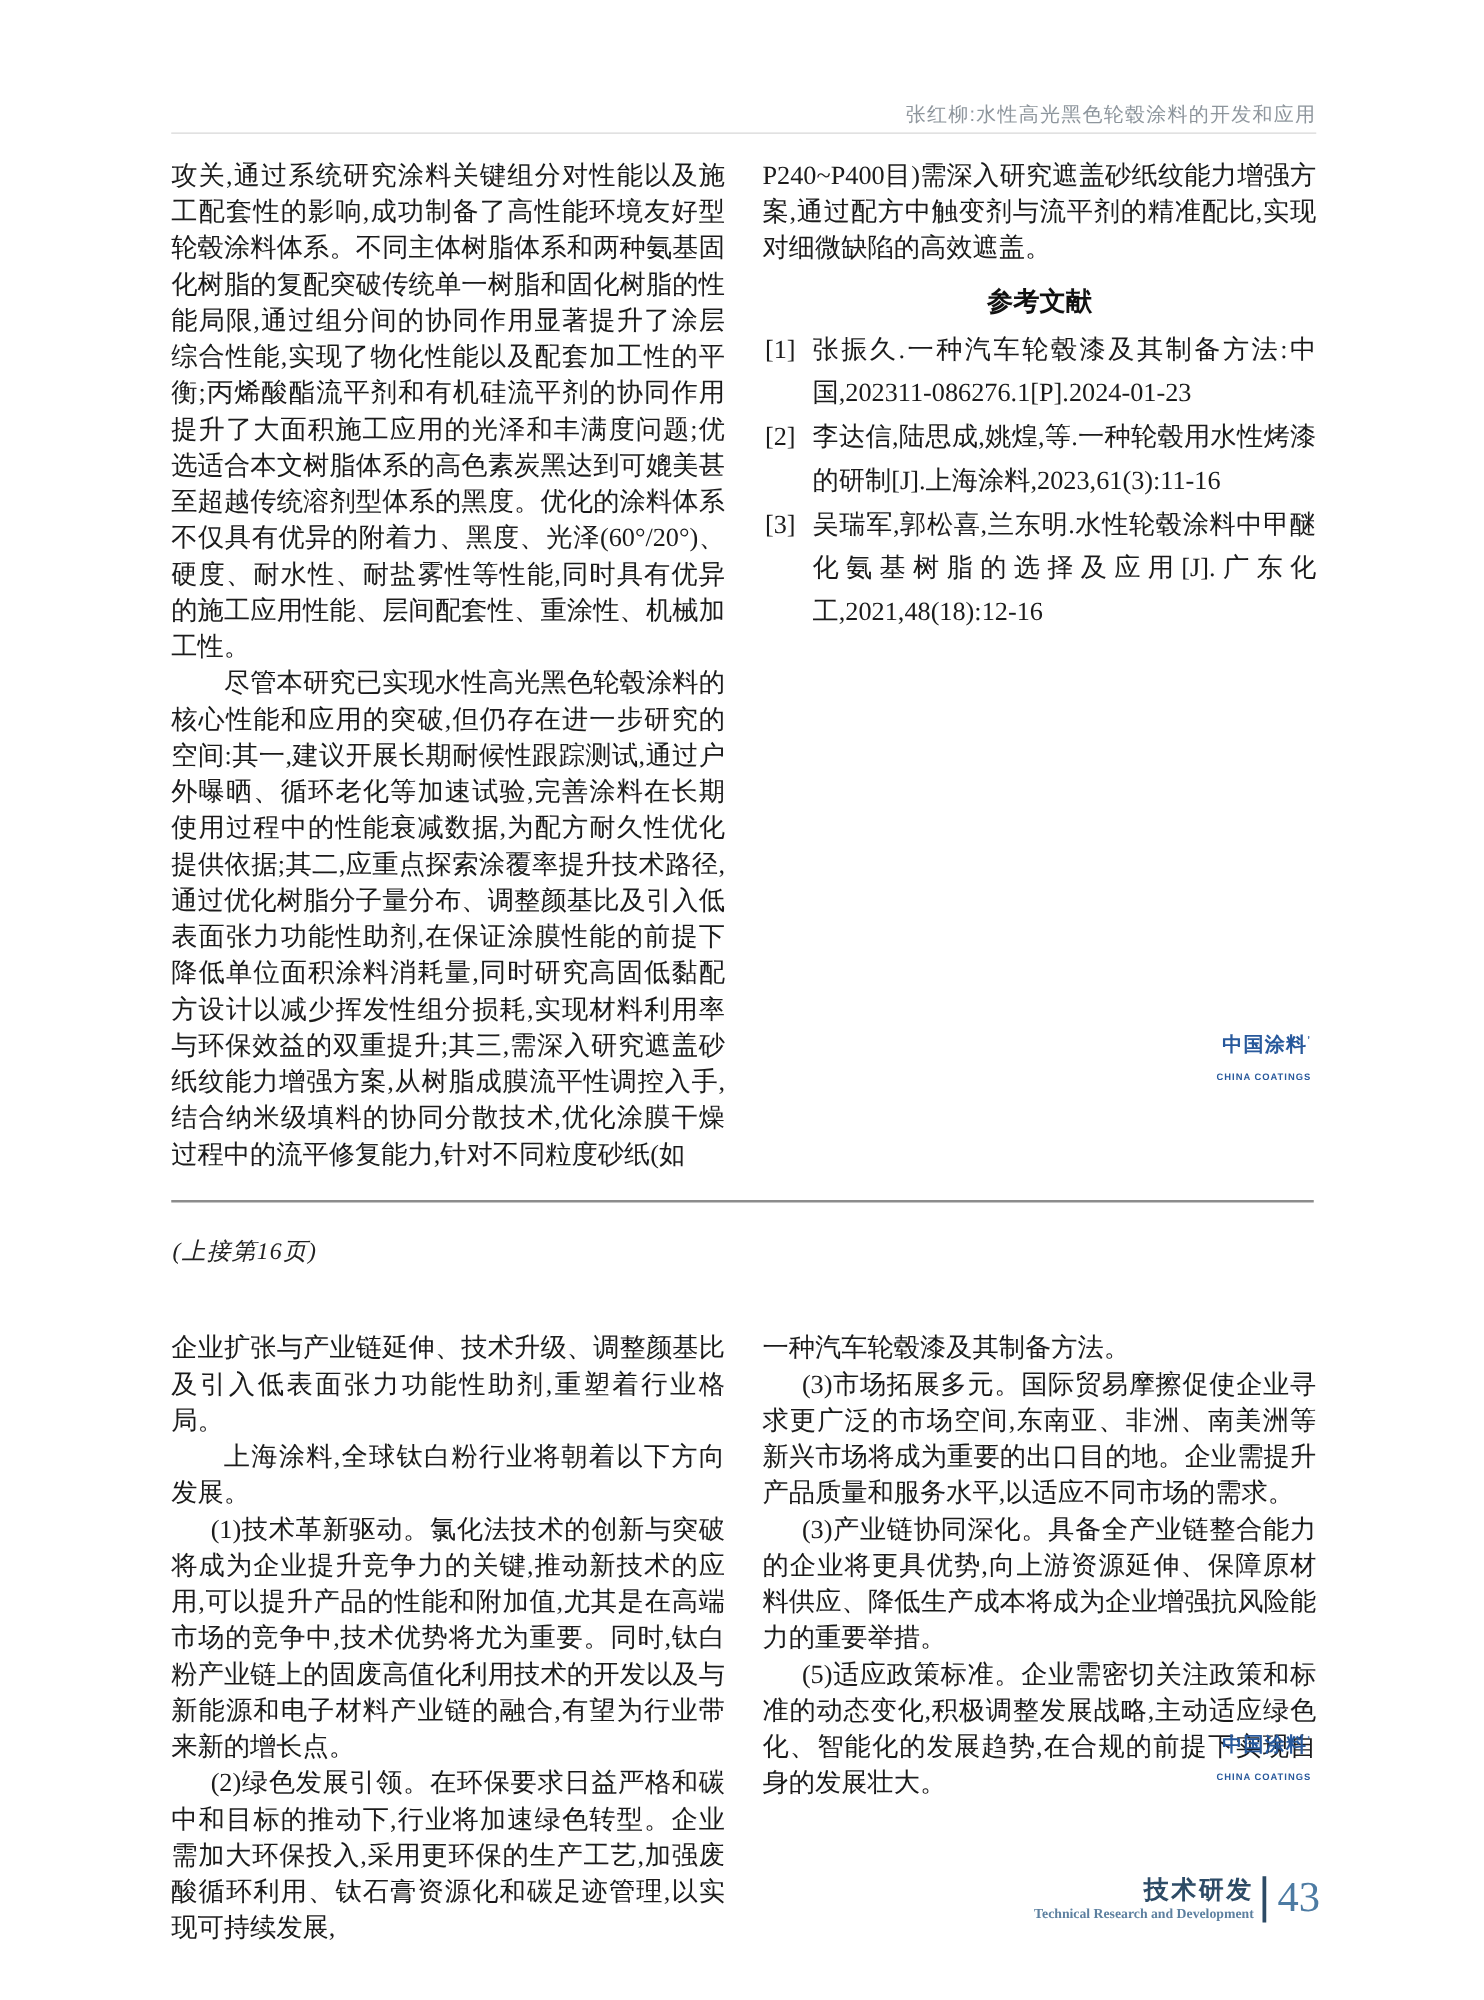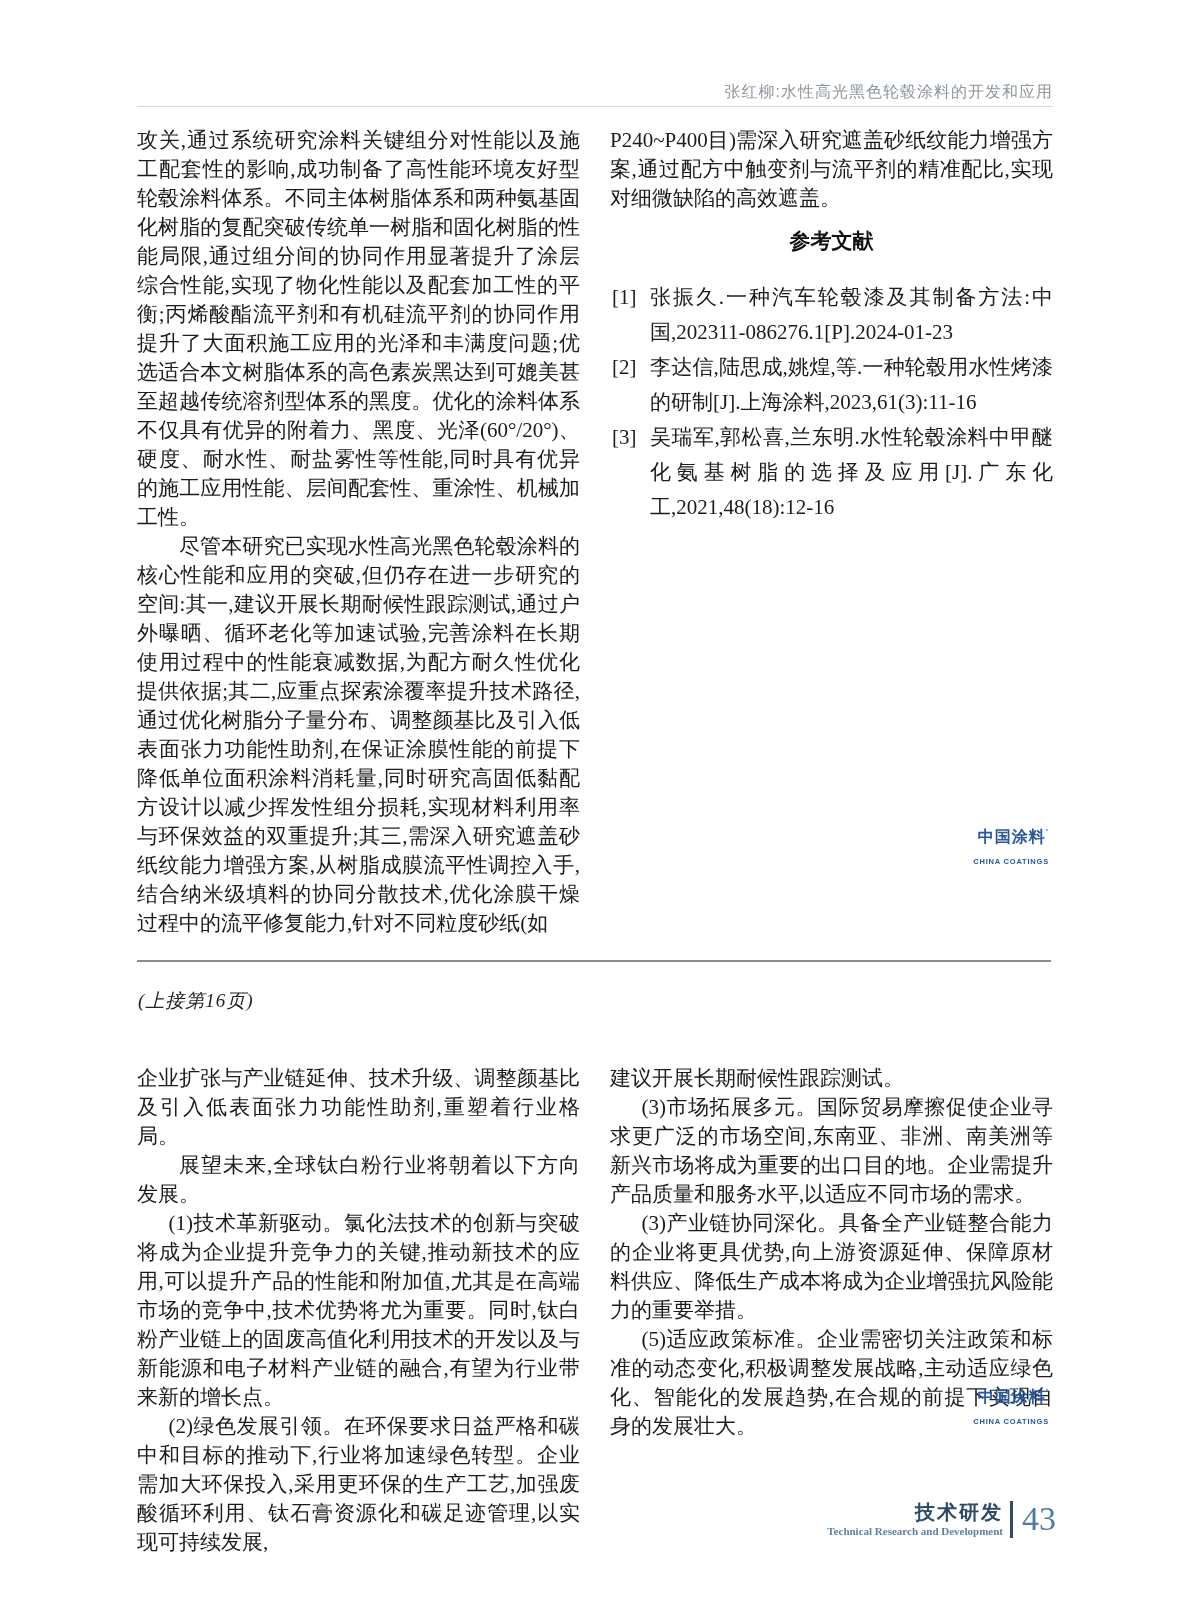--- a/index.html
+++ b/index.html
@@ -35,21 +35,21 @@
   .col p.indent-num { text-indent:1.5em; }
 
   #col-top-left  { left:137px; top:126px; }
   #col-top-right { left:610px; top:126px; }
   #col-bot-left  { left:137px; top:1064px; }
   #col-bot-right { left:610px; top:1064px; }
 
   
   .refs-heading {
     text-align:center; font-weight:bold; font-size:21px;
-    margin-top:14px; margin-bottom:24px; color:#111;
+    margin-top:14px; margin-bottom:6px; color:#111;
   }
   .ref-item {
     position:relative; padding-left:40px;
     line-height:35px; text-align:justify;
   }
   .ref-marker { position:absolute; left:2px; top:0; }
 
   
   .brand {
     position:absolute; right:138px; text-align:right;
@@ -131,27 +131,27 @@
 <div class="brand brand-1">
   <div class="brand-name"><span>中国涂料</span><span class="brand-tm">’</span></div>
   <div class="brand-sub">CHINA COATINGS</div>
 </div>
 
 <div class="section-divider"></div>
 <div class="cont-note">(上接第16页)</div>
 
 <div class="col" id="col-bot-left">
   <p>企业扩张与产业链延伸、技术升级、调整颜基比及引入低表面张力功能性助剂,重塑着行业格局。</p>
-  <p class="indent">展望未来,全球钛白粉行业将朝着以下方向发展。</p>
+  <p class="indent">上海涂料,全球钛白粉行业将朝着以下方向发展。</p>
   <p class="indent-num">(1)技术革新驱动。氯化法技术的创新与突破将成为企业提升竞争力的关键,推动新技术的应用,可以提升产品的性能和附加值,尤其是在高端市场的竞争中,技术优势将尤为重要。同时,钛白粉产业链上的固废高值化利用技术的开发以及与新能源和电子材料产业链的融合,有望为行业带来新的增长点。</p>
   <p class="indent-num">(2)绿色发展引领。在环保要求日益严格和碳中和目标的推动下,行业将加速绿色转型。企业需加大环保投入,采用更环保的生产工艺,加强废酸循环利用、钛石膏资源化和碳足迹管理,以实现可持续发展,</p>
 </div>
 
 <div class="col" id="col-bot-right">
-  <p>建议开展长期耐候性跟踪测试。</p>
+  <p>一种汽车轮毂漆及其制备方法。</p>
   <p class="indent-num">(3)市场拓展多元。国际贸易摩擦促使企业寻求更广泛的市场空间,东南亚、非洲、南美洲等新兴市场将成为重要的出口目的地。企业需提升产品质量和服务水平,以适应不同市场的需求。</p>
   <p class="indent-num">(3)产业链协同深化。具备全产业链整合能力的企业将更具优势,向上游资源延伸、保障原材料供应、降低生产成本将成为企业增强抗风险能力的重要举措。</p>
   <p class="indent-num">(5)适应政策标准。企业需密切关注政策和标准的动态变化,积极调整发展战略,主动适应绿色化、智能化的发展趋势,在合规的前提下实现自身的发展壮大。</p>
 </div>
 
 <div class="brand brand-2">
   <div class="brand-name"><span>中国涂料</span><span class="brand-tm">’</span></div>
   <div class="brand-sub">CHINA COATINGS</div>
 </div>
 

